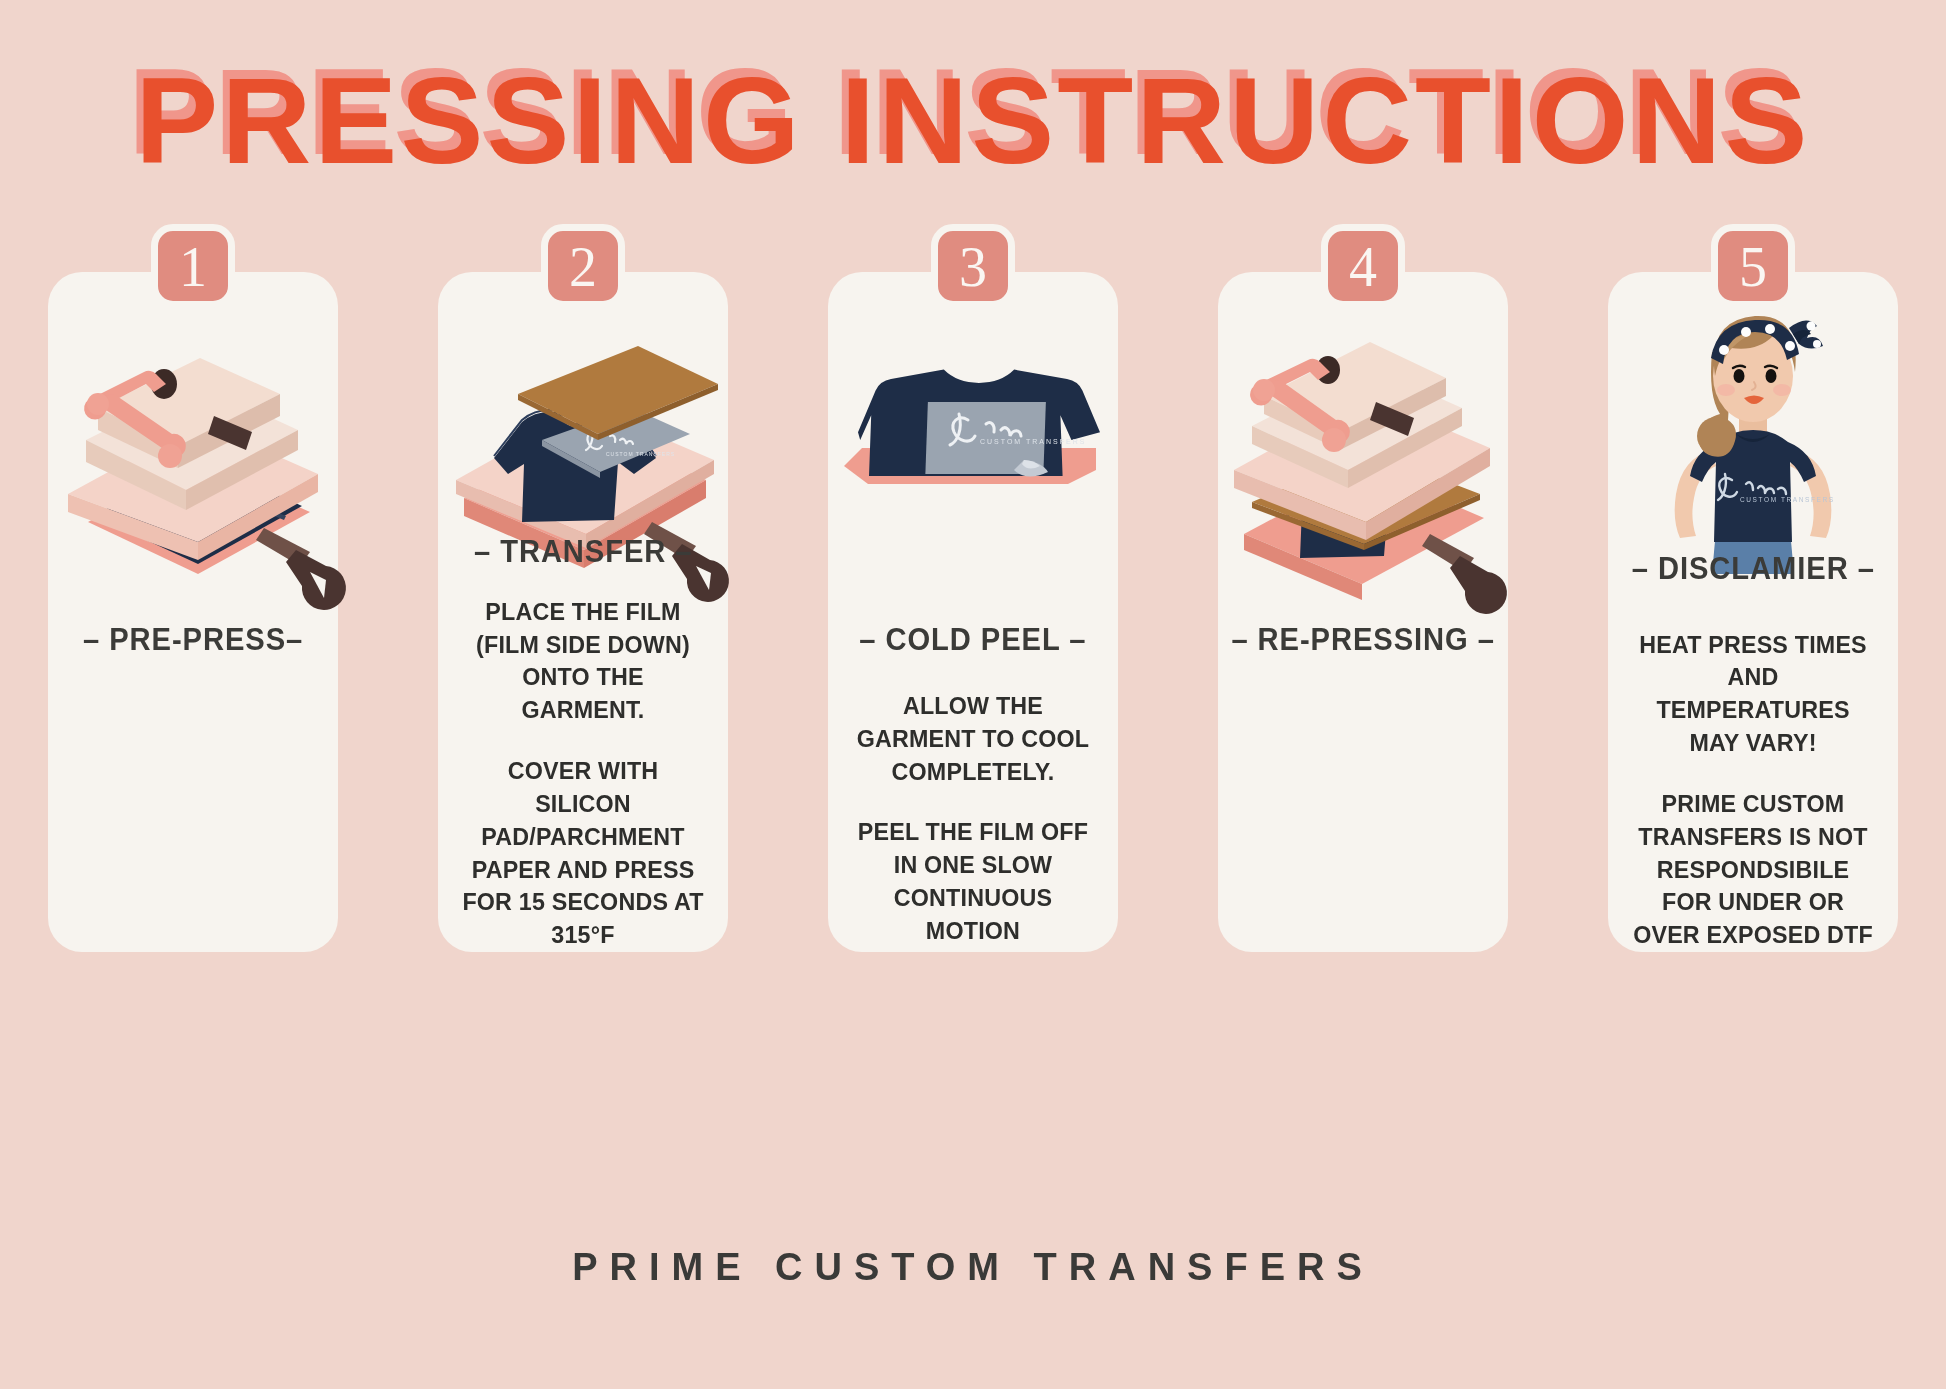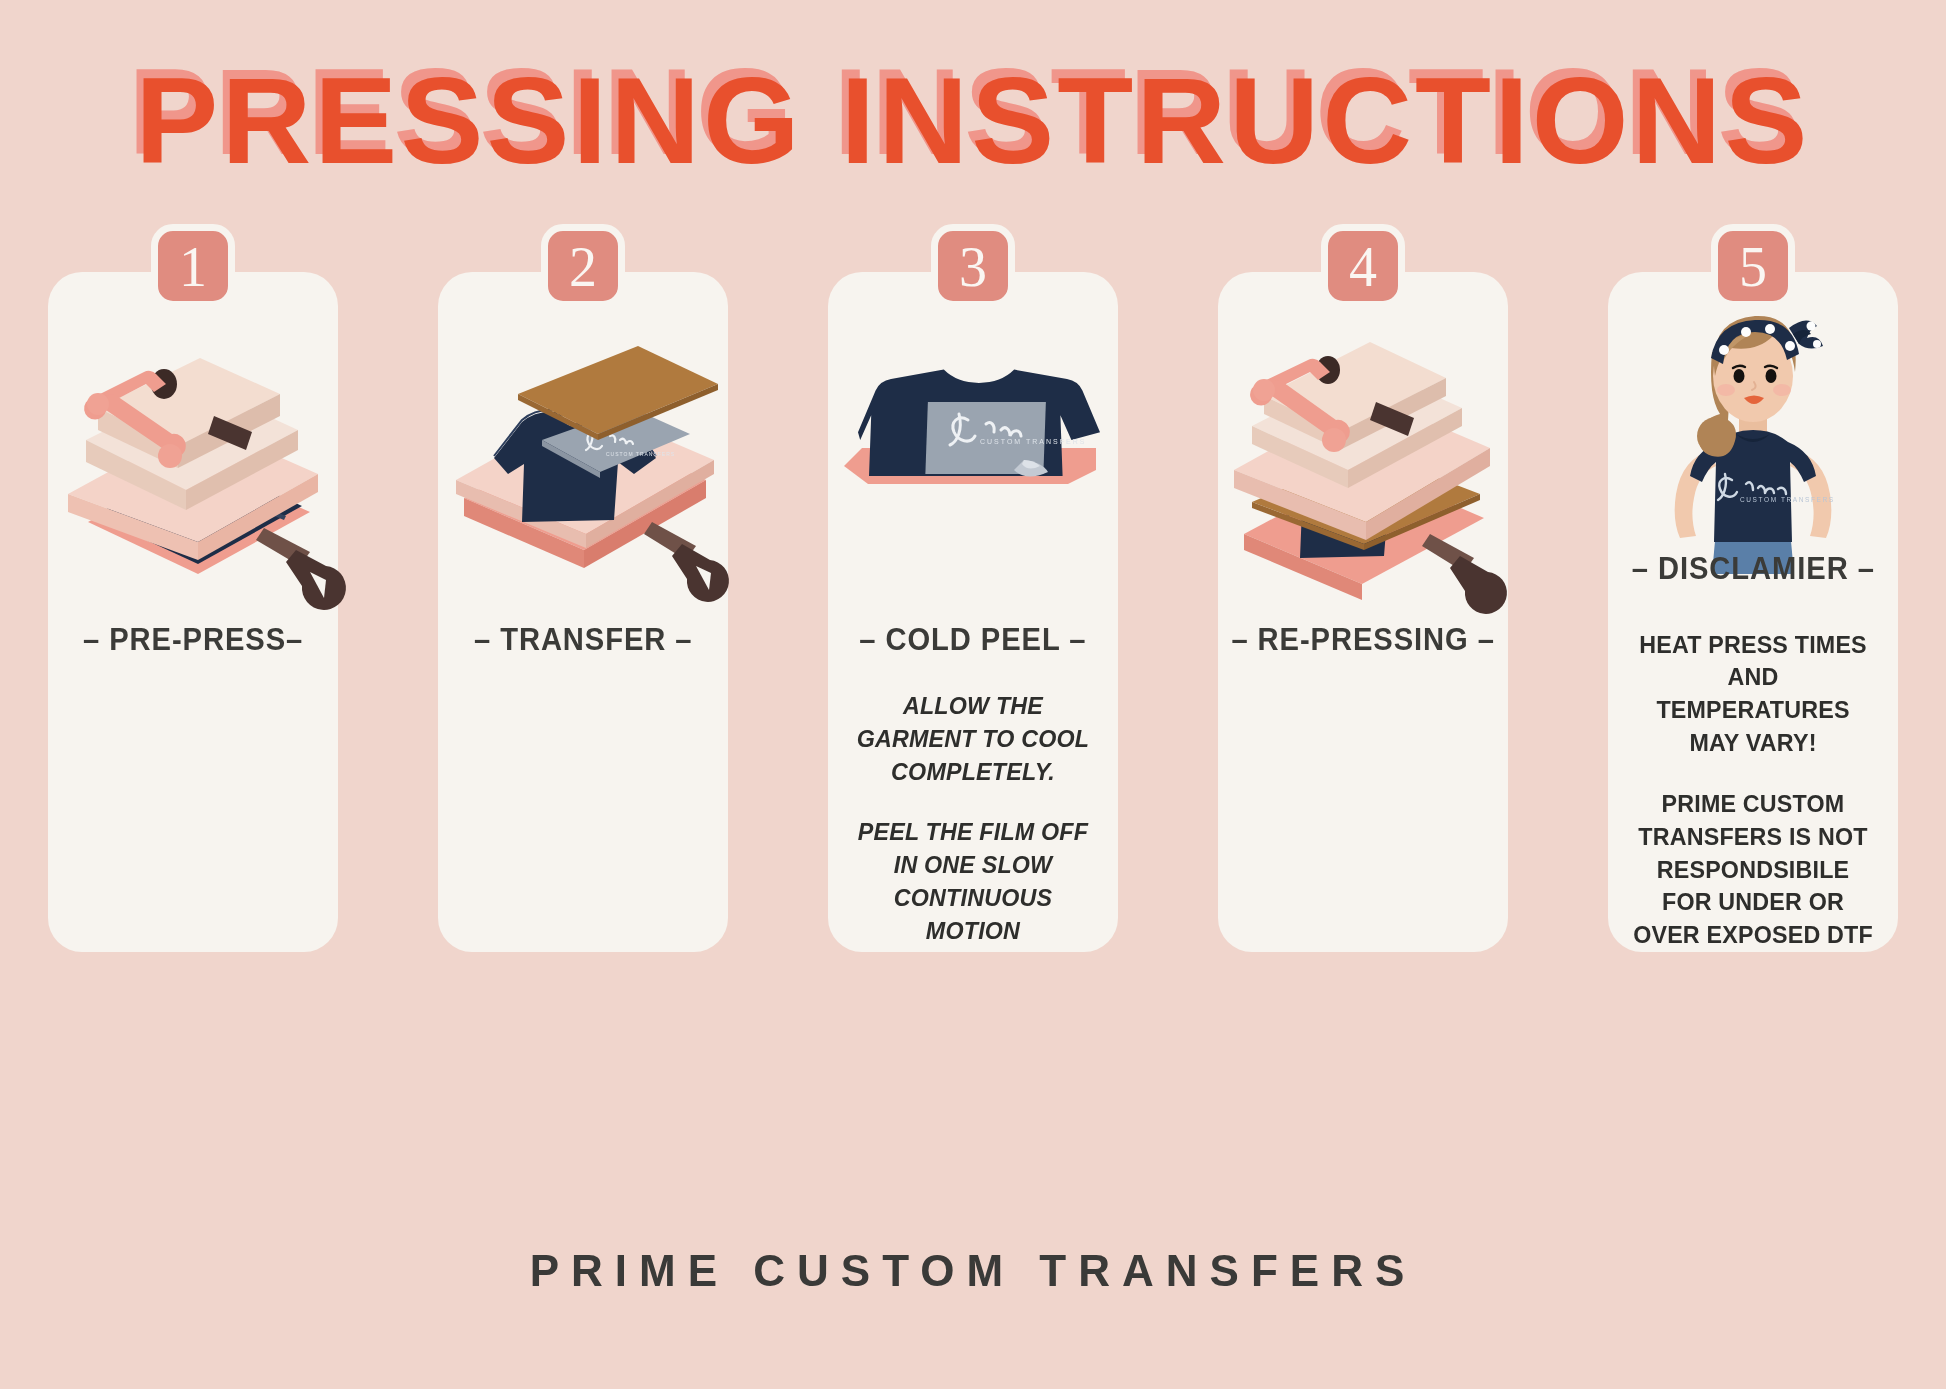--- a/index.html
+++ b/index.html
@@ -119,34 +119,34 @@
   }
   .body-text + .body-text { margin-top: 28px; }
 
   
   .c1 .heading { margin-top: 38px; }
   .c2 .heading { margin-top: 38px; }
   .c3 .heading { margin-top: 38px; }
   .c4 .heading { margin-top: 38px; }
   .c5 .heading { margin-top: 38px; }
 
-  .c3 .body-block { margin-top: 32px; font-style: italic; }
+  .c3 .body-block { margin-top: 32px; }
   .c4 .body-block { margin-top: 28px; }
   .c5 .body-block { margin-top: 42px; }
 
   
   .footer {
     position: absolute;
     top: 1246px;
     left: 0;
     width: 100%;
     text-align: center;
     font-family: "Liberation Sans Narrow", "Liberation Sans", sans-serif;
     font-weight: 700;
-    font-size: 44px;
+    font-size: 38px;
     letter-spacing: 12px;
     color: #3a3a38;
   }
 </style>
 </head>
 <body>
 
 <div class="title-wrap">
   <div class="title-layer title-back">PRESSING INSTRUCTIONS</div>
   <div class="title-layer title-front">PRESSING INSTRUCTIONS</div>
@@ -223,20 +223,24 @@
           <path d="M182,156 c3,-3 6,0 6,4 c2,-4 6,-4 7,0"></path>
         </g>
         <text x="168" y="172" fill="#dfe4ea" font-family="Liberation Sans" font-size="5" letter-spacing="1">CUSTOM TRANSFERS</text>
 
         <polygon points="80,110 200,62 280,100 160,150" fill="#b07a3e"></polygon>
         <polygon points="80,110 80,116 160,156 160,150" fill="#9a6833"></polygon>
         <polygon points="160,150 160,156 280,106 280,100" fill="#8e5f2d"></polygon>
       </svg>
     </div>
     <div class="heading">– TRANSFER –</div>
+    <div class="body-block">
+      <div class="body-text">PLACE THE FILM (FILM SIDE DOWN) ONTO THE GARMENT.</div>
+      <div class="body-text">COVER WITH SILICON PAD/PARCHMENT PAPER AND PRESS FOR 15 SECONDS AT 315°F</div>
+    </div>
   </div>
 
   <div class="card c3">
     <div class="badge">3</div>
     <div class="illus">
       <svg width="290" height="300" viewBox="0 0 290 300">
 
         <polygon points="16,182 34,164 268,164 268,186 240,200 40,200" fill="#ef9d8f"></polygon>
 
         <path d="M18,146 q0,-16 8,-20 l48,-14 q8,10 22,10 q14,0 22,-10 l48,14 q8,4 8,20" transform="translate(22,0) scale(1.32,1)" fill="none"></path>

